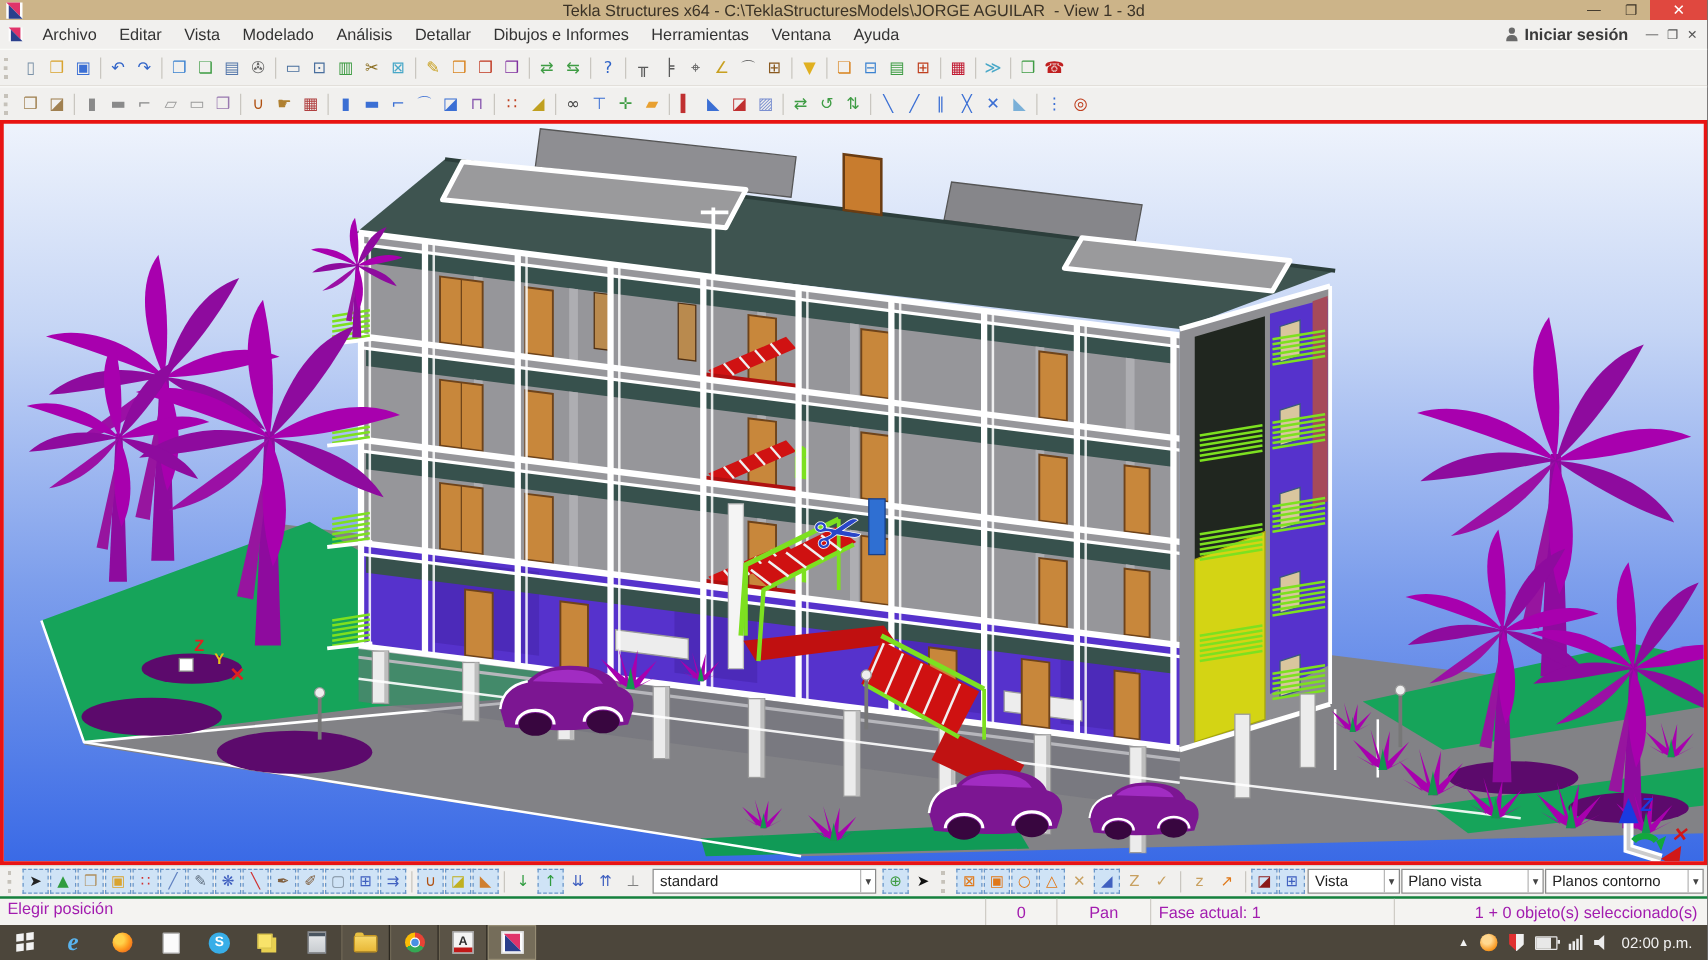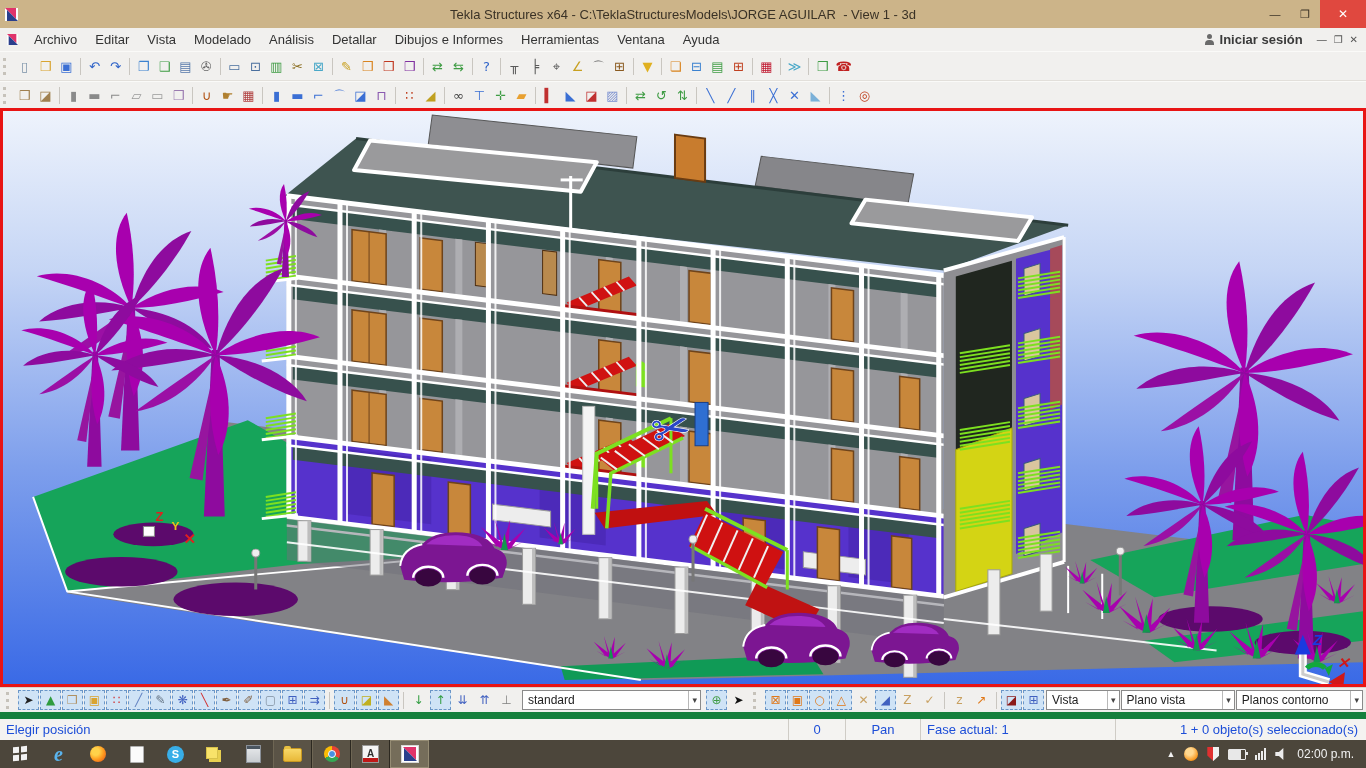--- a/index.html
+++ b/index.html
@@ -1,20 +1,20 @@
 <!DOCTYPE html>
 <html><head>
 <meta charset="utf-8">
 <style>
   html,body{margin:0;padding:0;background:#000;}
   #screen{width:1366px;height:768px;display:flex;flex-direction:column;overflow:hidden;
           font-family:"Liberation Sans",sans-serif;background:#f1f0ee;position:relative;}
   .spacer{flex:1}
   
-  .titlebar{height:28px;background:#ccb489;display:flex;align-items:center;position:relative;flex:0 0 auto;}
+  .titlebar{height:16px;background:#ccb489;display:flex;align-items:center;position:relative;flex:0 0 auto;}
   .titlebar .appico{margin-left:5px}
   .titlebar .title{position:absolute;left:0;right:0;text-align:center;font-size:13px;color:#3a3226;white-space:pre;}
   .wbtns{margin-left:auto;display:flex;height:100%;position:relative;}
   .wbtn{width:30px;height:100%;display:flex;align-items:center;justify-content:center;font-size:11px;color:#3a3226;border:0;background:transparent;padding:0}
   .wbtn.close{width:46px;background:#e0483f;color:#fff;font-size:12px}
   
   .menubar{height:23px;background:#f1f0ee;display:flex;align-items:center;font-size:13px;color:#333;flex:0 0 auto;}
   .menubar .appico{margin:0 6px 0 6px}
   .menu-item{padding:0 9px;height:100%;display:flex;align-items:center;border:0;background:transparent;font-size:13px;color:#333;font-family:Liberation Sans, sans-serif}
   .signin{display:flex;align-items:center;gap:5px;font-weight:bold;color:#3a3a3a;margin-left:auto;}
@@ -39,21 +39,21 @@
   .bgroup{display:flex;gap:1px;align-items:center}
   .bbtn{width:21px;height:20px;display:flex;align-items:center;justify-content:center;background:transparent;border:1px solid transparent;padding:0;font-size:12px;font-family:"DejaVu Sans",sans-serif}
   .bbtn.sel{background:#cfe3f6;border:1px dashed #6a96c8}
   .combo{height:18px;background:#fff;border:1px solid #8a8a8a;display:flex;align-items:center;justify-content:space-between;font-size:12px;padding:0 0 0 5px;color:#222}
   .combo .arr{font-size:9px;color:#444;border-left:1px solid #b8b8b8;height:100%;display:flex;align-items:center;padding:0 3px;margin-left:4px}
   .combo.profile{width:186px;margin:0 4px}
   .combo.c-auto{width:72px}
   .combo.c-plane{width:116px}
   .combo.c-depth{width:130px}
   
-  .sbar{height:21px;background:#f4f3f1;display:flex;align-items:center;font-size:13px;color:#1d4ed8;border-top:7px solid #15803d;flex:0 0 auto}
+  .sbar{height:21px;background:#f4f3f1;display:flex;font-size:13px;color:#a21caf;border-top:2px solid #15803d;flex:0 0 auto}
   .sbar .prompt{padding-left:6px}
   .cell{border-left:1px solid #cfccc6;height:100%;display:flex;align-items:center;justify-content:center;padding:0 6px}
   .cell.c0{width:44px}
   .cell.cpan{width:62px}
   .cell.cfase{width:182px;justify-content:flex-start}
   .cell.csel{width:236px;justify-content:flex-end;padding-right:8px}
   
   .task{height:28px;background:#4c463b;display:flex;align-items:center;color:#f0f0f0;flex:0 0 auto}
   .titems{display:flex;height:100%}
   .titem{width:39px;height:100%;display:flex;align-items:center;justify-content:center;background:transparent;border:0;padding:0}

